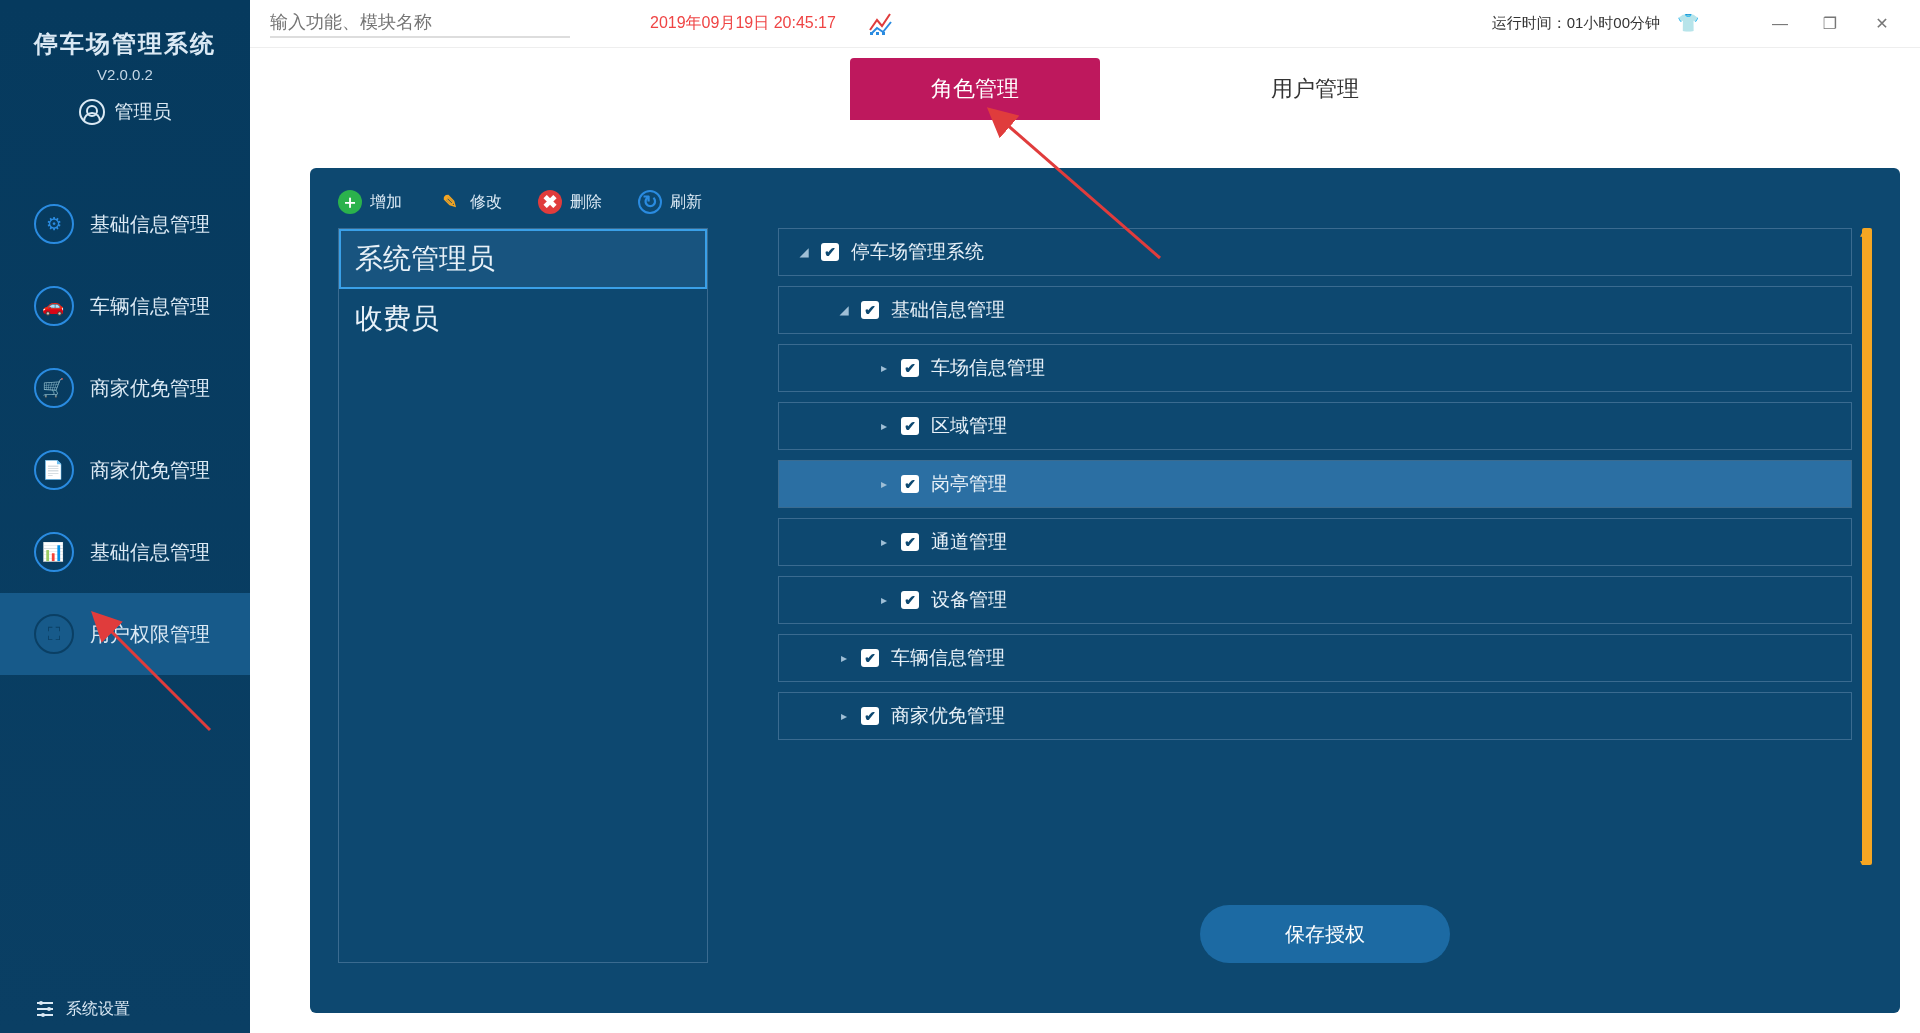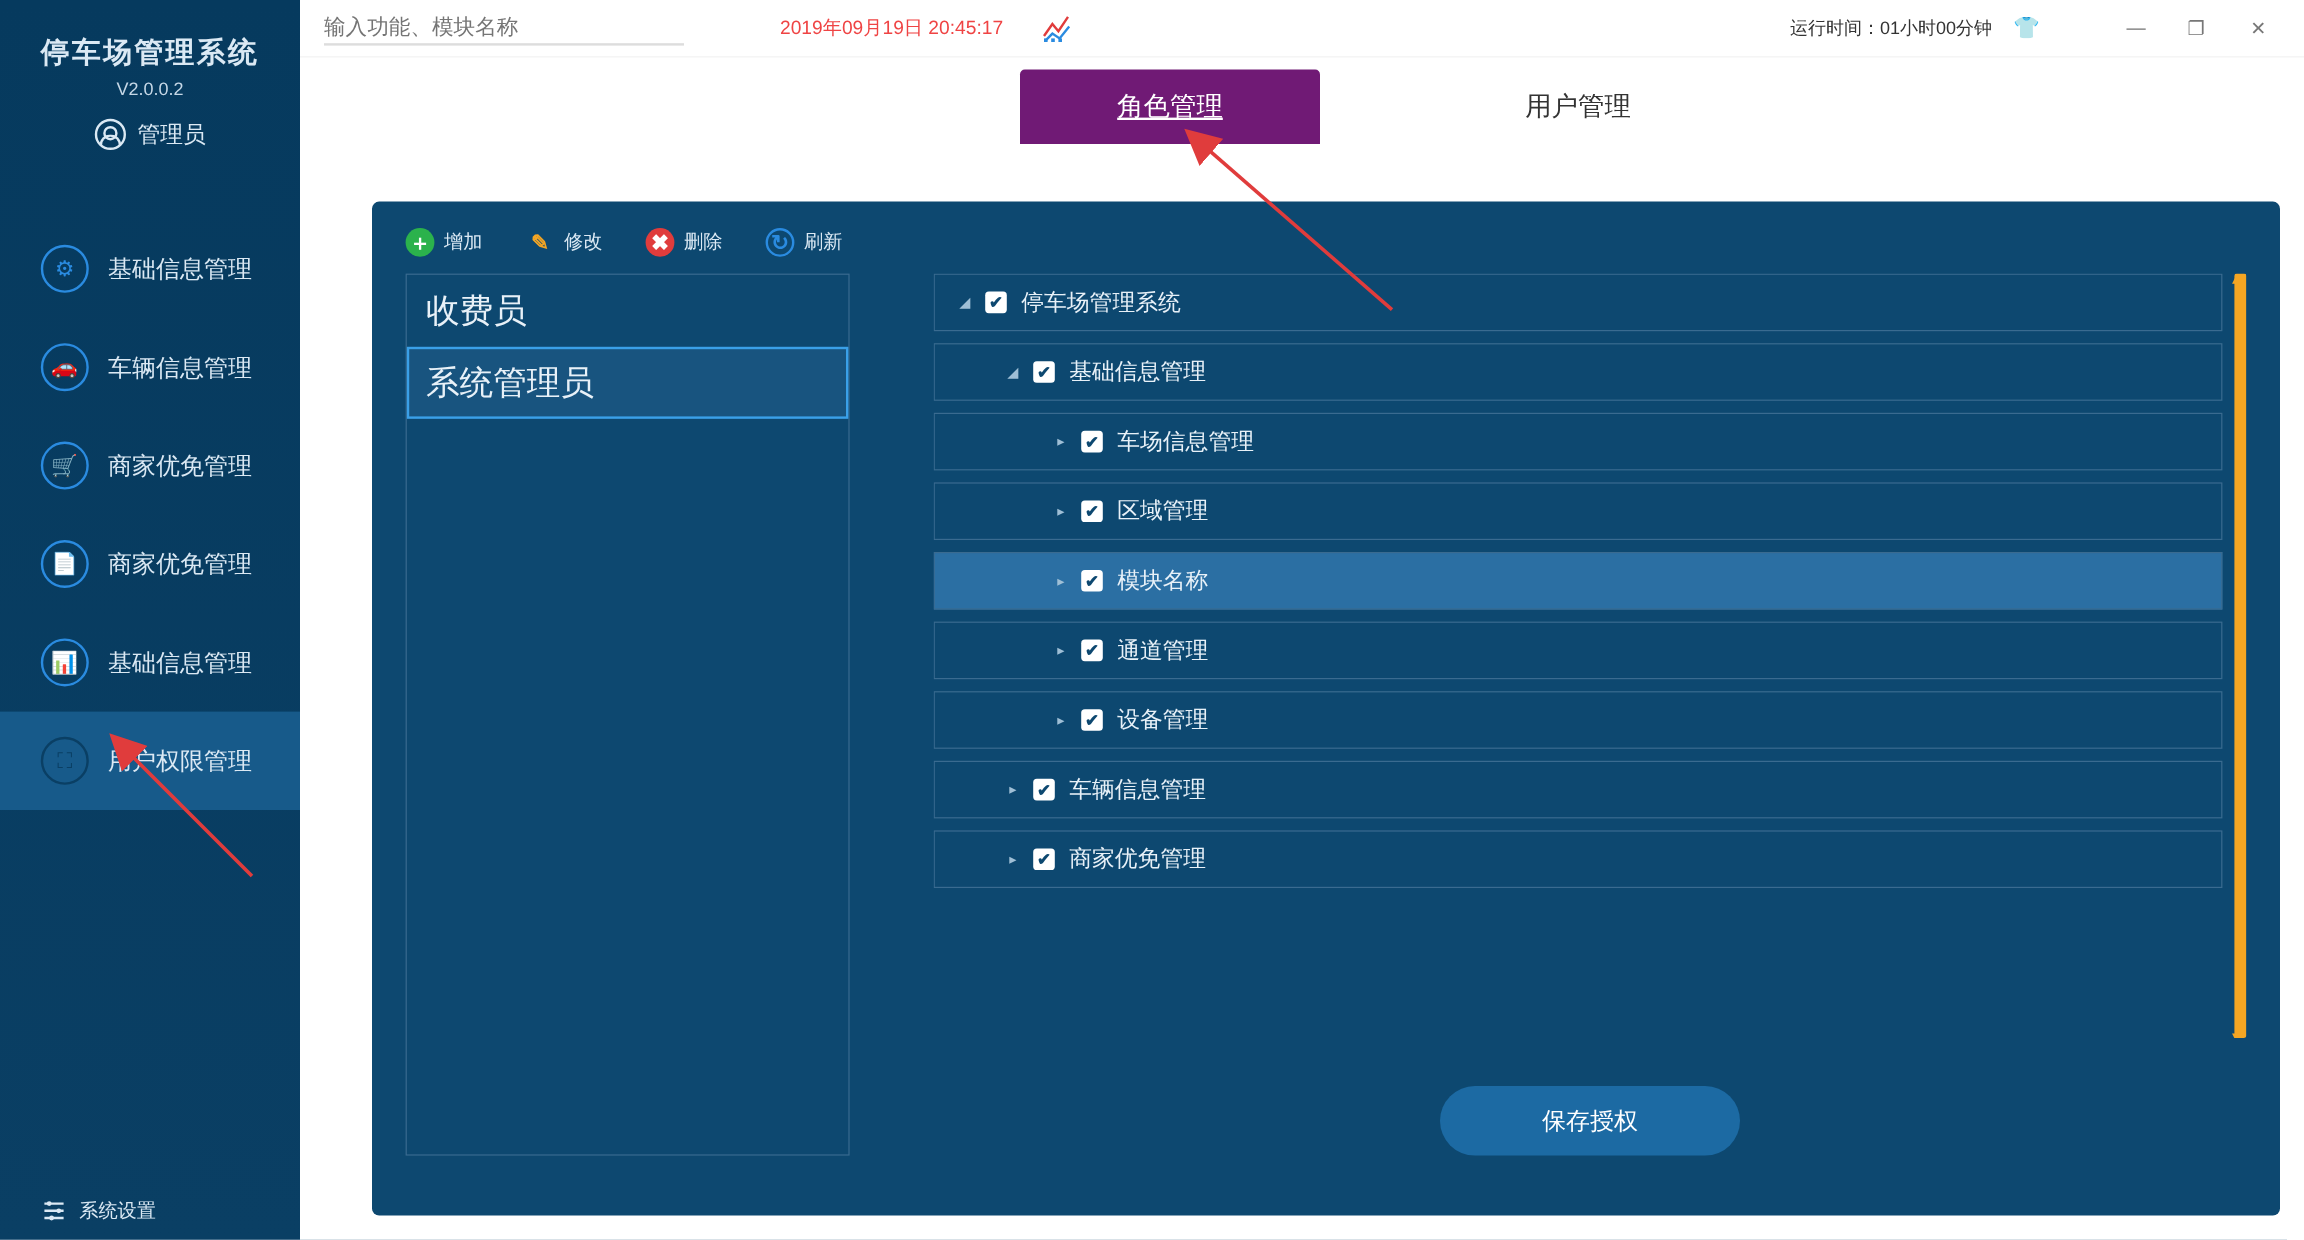--- a/index.html
+++ b/index.html
@@ -30,21 +30,21 @@
 .sb-item .ic { width:40px; height:40px; border:2px solid #2a8be0; border-radius:50%; display:flex; align-items:center; justify-content:center; color:#2a8be0; font-size:18px; }
 .sb-item.active { background:#175a8a; }
 .sb-item.active .ic { border-color:#0a3f64; color:#0a3f64; }
 .sb-foot { height:48px; display:flex; align-items:center; gap:10px; padding-left:34px; font-size:16px; color:#dbe9f4; cursor:pointer; }
 .sb-foot .gic { width:22px; height:22px; display:flex; align-items:center; justify-content:center; }
 
 
 .main { position:absolute; left:250px; right:0; top:48px; bottom:0; background:#fff; }
 .tabs { height:72px; display:flex; align-items:flex-end; padding-left:600px; gap:90px; }
 .tab { width:250px; height:62px; display:flex; align-items:center; justify-content:center; font-size:22px; color:#333; cursor:pointer; }
-.tab.active { background:#701a75; color:#fff; border-radius:4px 4px 0 0;text-decoration:underline; }
+.tab.active { background:#be185d; color:#fff; border-radius:4px 4px 0 0; }
 .panel { position:absolute; left:60px; right:20px; top:120px; bottom:20px; background:#0d4870; border-radius:6px; padding:22px 28px 28px; }
 
 .toolbar { display:flex; gap:36px; align-items:center; margin-bottom:14px; }
 .tbtn { display:flex; align-items:center; gap:8px; color:#dbe9f4; font-size:16px; cursor:pointer; }
 .tbtn .ticon { width:24px; height:24px; border-radius:50%; display:flex; align-items:center; justify-content:center; font-size:18px; font-weight:700; }
 .i-add{background:#2bb24c;color:#fff;} .i-edit{color:#f5a623;font-size:22px;} .i-del{background:#e03c3c;color:#fff;} .i-ref{border:2px solid #2a8be0;color:#2a8be0;}
 
 .cols { display:flex; gap:70px; height:calc(100% - 60px); }
 .rolelist { width:370px; border:1px solid #3a6b90; background:#0d4870; }
 .role { height:60px; display:flex; align-items:center; padding-left:14px; font-size:28px; color:#e8f1f8; border:2px solid transparent; cursor:pointer; }
@@ -163,22 +163,22 @@
           <span>删除</span>
         </div>
       <div class="tbtn">
           <span class="ticon i-ref">↻</span>
           <span>刷新</span>
         </div>
     </div>
 
     <div class="cols">
       <div class="rolelist" id="rolelist">
+          <div class="role sel">系统管理员</div>
           <div class="role">收费员</div>
-          <div class="role sel">系统管理员</div>
         </div>
 
       <div class="treewrap">
         <div class="tree">
           <div class="treelist" id="treelist">
               <div class="node" style="padding-left: 18px;">
                 <span class="exp">◢</span>
                 <span class="cb">✔</span>
                 <span class="lbl">停车场管理系统</span>
               </div>
@@ -193,21 +193,21 @@
                 <span class="lbl">车场信息管理</span>
               </div>
               <div class="node" style="padding-left: 98px;">
                 <span class="exp">▸</span>
                 <span class="cb">✔</span>
                 <span class="lbl">区域管理</span>
               </div>
               <div class="node hl" style="padding-left: 98px;">
                 <span class="exp">▸</span>
                 <span class="cb">✔</span>
-                <span class="lbl">模块名称</span>
+                <span class="lbl">岗亭管理</span>
               </div>
               <div class="node" style="padding-left: 98px;">
                 <span class="exp">▸</span>
                 <span class="cb">✔</span>
                 <span class="lbl">通道管理</span>
               </div>
               <div class="node" style="padding-left: 98px;">
                 <span class="exp">▸</span>
                 <span class="cb">✔</span>
                 <span class="lbl">设备管理</span>

